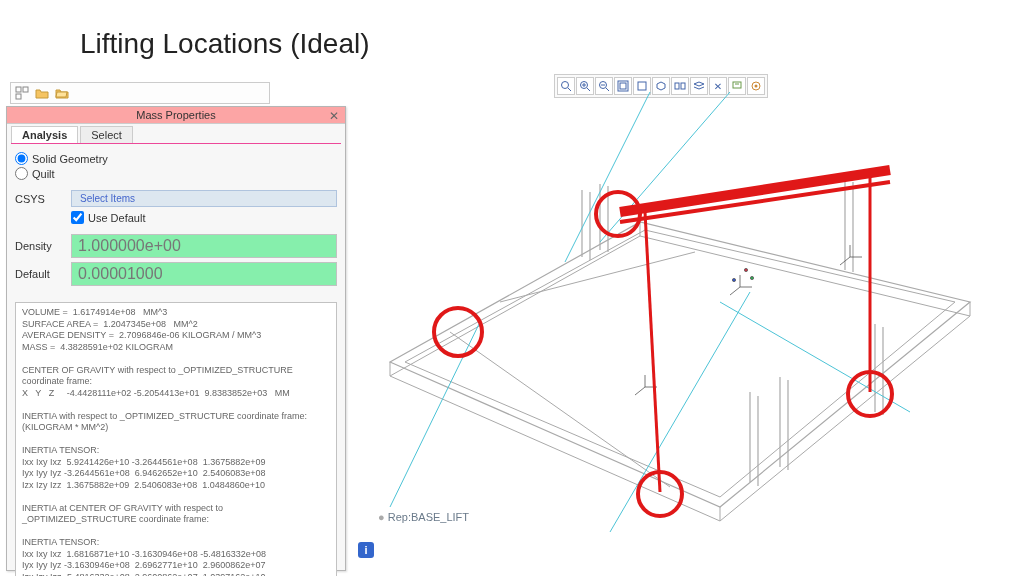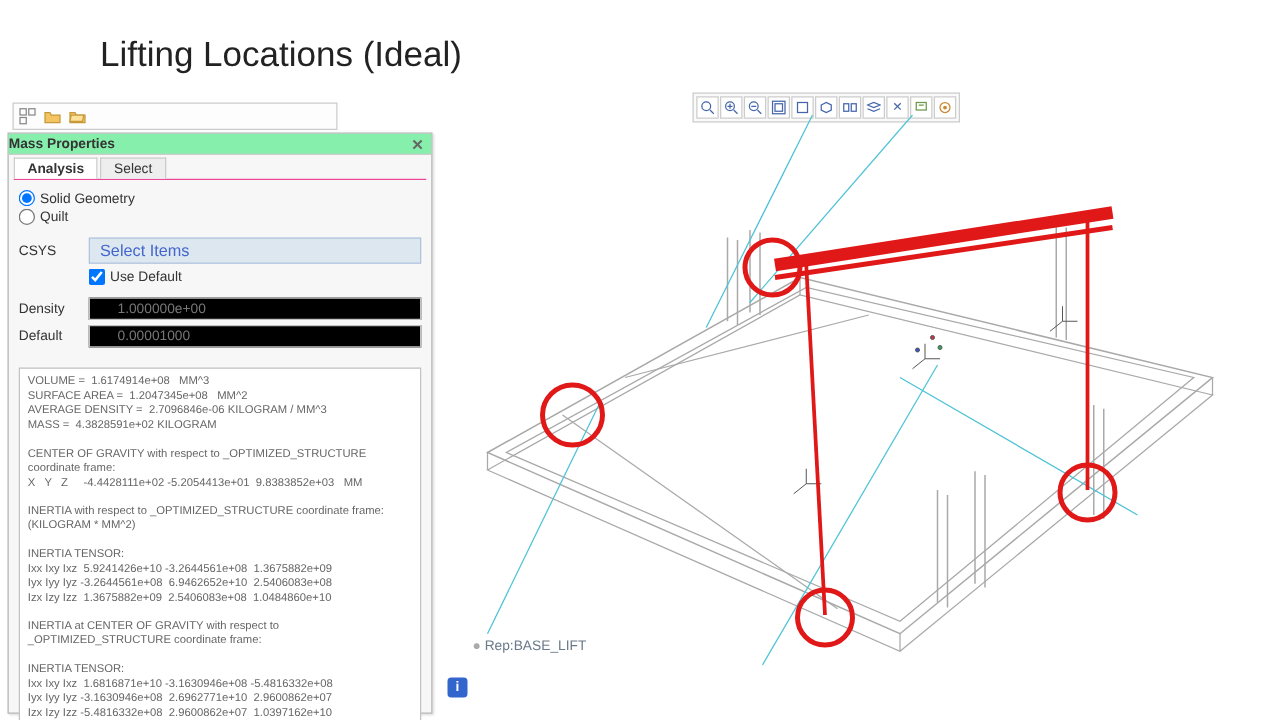--- a/index.html
+++ b/index.html
@@ -1,31 +1,31 @@
 <!DOCTYPE html>
 <html><head>
 <meta charset="utf-8">
 <style>
   * { box-sizing: border-box; margin: 0; padding: 0; }
   body { font-family: "Segoe UI", Arial, sans-serif; font-size: 11px; color: #333; background: #fff; width: 1024px; height: 576px; position: relative; overflow: hidden; }
   .slide-title { position: absolute; left: 80px; top: 28px; font-size: 28px; font-weight: 300; color: #222; }
   .model-tree-bar { position: absolute; left: 10px; top: 82px; width: 260px; height: 22px; border: 1px solid #ccc; background: #fdfdfd; display: flex; align-items: center; gap: 6px; padding: 0 4px; }
   .small-icon { width: 14px; height: 14px; display: inline-block; }
   .mass-panel { position: absolute; left: 6px; top: 106px; width: 340px; height: 465px; border: 1px solid #b5b5b5; background: #f7f7f7; box-shadow: 1px 1px 2px rgba(0,0,0,.15); }
-  .mass-title { background: #86efac; border-bottom: 1px solid #ccc; text-align: left; font-size: 11px; font-weight: bold; padding: 2px 0; position: relative; }
+  .mass-title { background: #fca5a5; border-bottom: 1px solid #ccc; text-align: center; font-size: 11px; font-weight: normal; padding: 2px 0; position: relative; }
   .mass-close { position: absolute; right: 6px; top: 2px; cursor: pointer; font-size: 12px; color: #666; }
   .tabs { display: flex; border-bottom: 1px solid #ec4899; margin: 2px 4px 0 4px; }
   .tab { padding: 2px 10px; border: 1px solid #ccc; border-bottom: none; background: #eee; margin-right: 2px; font-size: 11px; cursor: pointer; }
   .tab.active { background: #fff; font-weight: bold; }
   .form-area { padding: 6px 8px; }
   .radio-row { display: flex; align-items: flex-end; gap: 4px; margin: 2px 0; }
   .form-row { display: flex; align-items: center; margin: 4px 0; }
   .form-label { width: 56px; font-size: 11px; }
-  .form-input { flex: 1; border: 1px solid #c2c2c2; background: #000000; padding: 2px 22px; font-size: 11px; color: #777; }
-  .select-items { flex: 1; background: #dde7f0; border: 1px solid #b0c4de; color: #4466cc; padding: 2px 8px; font-size: 13px; }
+  .form-input { flex: 1; border: 1px solid #c2c2c2; background: #86efac; padding: 2px 6px; font-size: 16px; color: #777; }
+  .select-items { flex: 1; background: #dde7f0; border: 1px solid #b0c4de; color: #4466cc; padding: 2px 8px; font-size: 10px; }
   .checkbox-row { margin-left: 56px; display: flex; align-items: center; gap: 4px; margin-top: 2px; }
   .results-box { margin: 6px 8px; border: 1px solid #c2c2c2; background: #fff; height: 328px; overflow: auto; padding: 4px 6px; font-family: Liberation Sans, sans-serif; font-size: 9px; color: #666; line-height: 1.28; white-space: pre-wrap; }
   .scroll-hint { margin: 0 8px; height: 14px; border: 1px solid #ddd; border-top: none; background: #fafafa; position: relative; }
   .scroll-hint::after { content: ''; position: absolute; left: 45%; top: 2px; width: 40px; height: 8px; background: #e0e0e0; border: 1px solid #ccc; border-radius: 2px; }
   .info-icon { position: absolute; left: 358px; top: 542px; width: 16px; height: 16px; background: #3366cc; border-radius: 3px; color: #fff; font-weight: bold; font-size: 11px; text-align: center; line-height: 16px; }
   .rep-label { position: absolute; left: 378px; top: 511px; font-size: 11px; color: #6a7a8a; }
   .view-toolbar { position: absolute; right: 256px; top: 74px; display: flex; border: 1px solid #ccc; background: #fafafa; padding: 2px; gap: 1px; }
   .view-btn { width: 18px; height: 18px; border: 1px solid #ccc; background: #fff; display: flex; align-items: center; justify-content: center; font-size: 10px; color: #4466aa; cursor: pointer; }
   .canvas-area { position: absolute; left: 350px; top: 92px; width: 670px; height: 460px; }
 </style>

